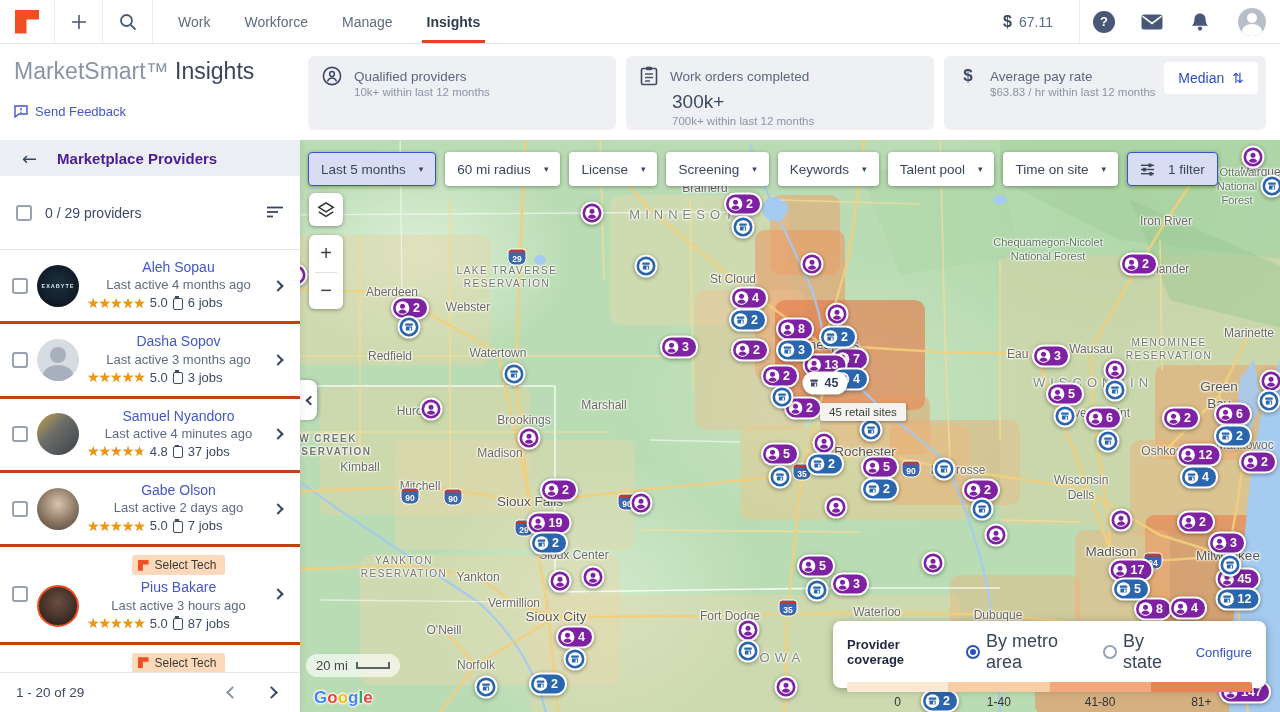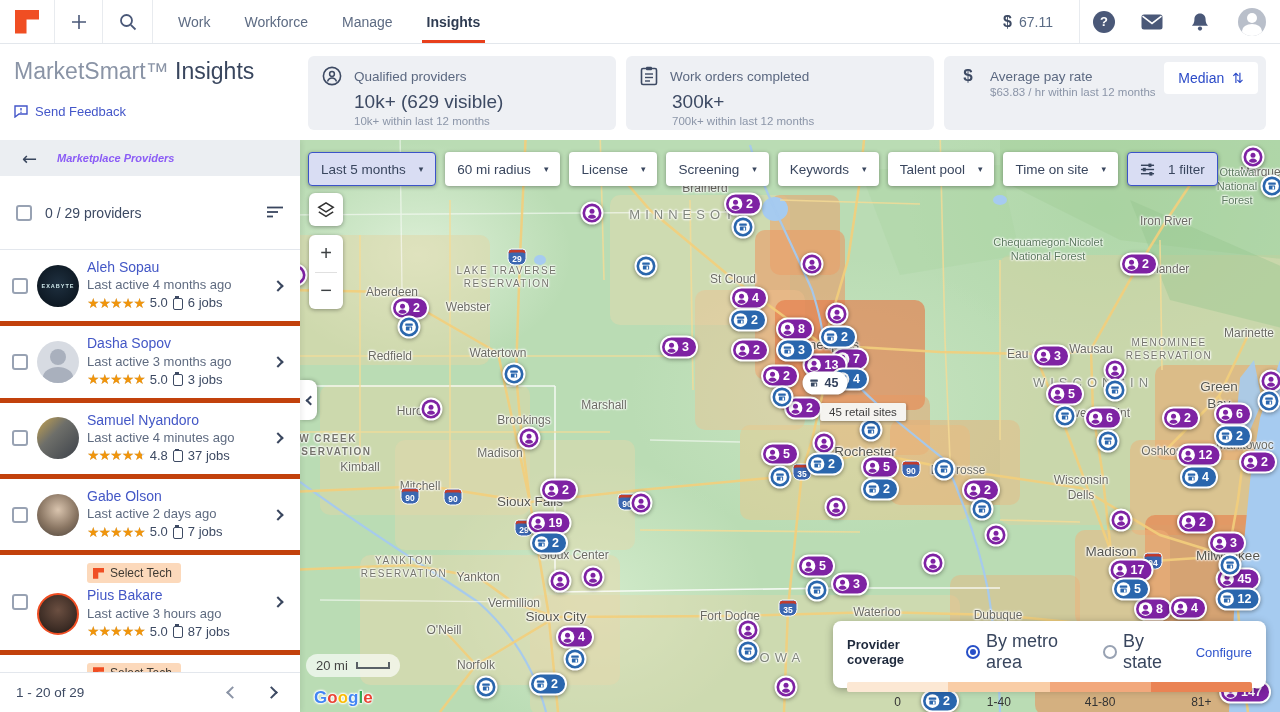--- a/index.html
+++ b/index.html
@@ -44,27 +44,27 @@
   .sc-value{margin:5px 0 2px 32px;font-size:19px;color:#3d4a63;}
   .sc-sub{margin-left:32px;font-size:11.5px;color:#8b95a8;}
   .median-btn{position:absolute;right:8px;top:6px;background:#fff;border:none;border-radius:4px;
               padding:8px 14px;color:#2c4bc8;font-size:14px;display:flex;gap:8px;align-items:center;cursor:pointer;}
   .swap-ico{font-family:"DejaVu Sans",sans-serif;font-size:14px;}
   
   .sidebar{position:absolute;top:140px;left:0;width:300px;bottom:0;background:#fff;z-index:25;
            box-shadow:2px 0 5px rgba(0,0,0,.07);}
   .side-head{height:36px;background:#ebeef2;display:flex;align-items:center;padding:0 22px;gap:20px;}
   .back-arrow{font-family:"DejaVu Sans",sans-serif;font-size:18px;color:#39465e;cursor:pointer;}
-  .side-title{font-size:11px;font-weight:bold;color:#8b5cf6;font-style:italic;}
+  .side-title{font-size:15px;font-weight:bold;color:#4c1d95;}
   .select-row{height:74px;display:flex;align-items:center;padding:0 16px;border-bottom:1px solid #e3e7ed;}
   .cbx{width:16px;height:16px;border:2px solid #98a2b3;border-radius:3px;background:#fff;flex:0 0 16px;cursor:pointer;}
   .sel-label{margin-left:13px;font-size:14px;color:#3d4a63;}
   .sort-ico{margin-left:auto;cursor:pointer;}
   .plist{overflow:hidden;height:462px;}
-  .prow{display:flex;align-items:center;min-height:71px;border-bottom:5px solid #c2410c;padding:8px 12px 8px 12px;}
+  .prow{display:flex;align-items:center;min-height:71px;border-bottom:3px solid #c2410c;padding:8px 12px 8px 12px;text-align:center;}
   .prow.hasbadge{min-height:93px;align-items:flex-start;}
   .prow.hasbadge .cbx,.prow.hasbadge .chev{align-self:center;}
   .prow.hasbadge .avatar{margin-top:30px;}
   .avatar{width:42px;height:42px;border-radius:50%;margin-left:9px;flex:0 0 42px;position:relative;overflow:hidden;}
   .av-logo{background:radial-gradient(circle at 50% 45%,#1f3040 0%,#0d1822 75%);display:flex;align-items:center;justify-content:center;}
   .avtxt{color:#cfe8ea;font-size:5.5px;letter-spacing:1px;font-weight:bold;}
   .av-placeholder{background:#d7dbe2;}
   .av-placeholder::before{content:"";position:absolute;left:13px;top:8px;width:16px;height:16px;border-radius:50%;background:#a9b0bd;}
   .av-placeholder::after{content:"";position:absolute;left:6px;top:26px;width:30px;height:20px;border-radius:50%;background:#a9b0bd;}
   .av-photo1{background:linear-gradient(135deg,#c8a44e 0%,#6e6f6a 40%,#3c4149 100%);}
@@ -228,21 +228,20 @@
 
     <div class="stat-card sc1">
       <div class="sc-head">
         <svg width="20" height="20" viewBox="0 0 20 20">
             <circle cx="10" cy="10" r="8.6" fill="none" stroke="#3d4a63" stroke-width="1.6"></circle>
             <circle cx="10" cy="8" r="2.4" fill="none" stroke="#3d4a63" stroke-width="1.5"></circle>
             <path d="M5.5 15.5c.8-2.3 2.5-3.4 4.5-3.4s3.7 1.1 4.5 3.4" fill="none" stroke="#3d4a63" stroke-width="1.5"></path>
           </svg>
         <span class="sc-label">Qualified providers</span>
       </div>
-      <div class="sc-value">10k+ (629 visible)</div>
       <div class="sc-sub">10k+ within last 12 months</div>
     </div>
 
     <div class="stat-card sc2">
       <div class="sc-head">
         <svg width="18" height="20" viewBox="0 0 18 20">
             <rect x="1.5" y="2.5" width="15" height="16" rx="1.5" fill="none" stroke="#3d4a63" stroke-width="1.6"></rect>
             <rect x="6" y="0.8" width="6" height="3.4" rx="1" fill="#3d4a63"></rect>
             <line x1="5" y1="8" x2="13" y2="8" stroke="#3d4a63" stroke-width="1.4"></line>
             <line x1="5" y1="11.5" x2="13" y2="11.5" stroke="#3d4a63" stroke-width="1.4"></line>

